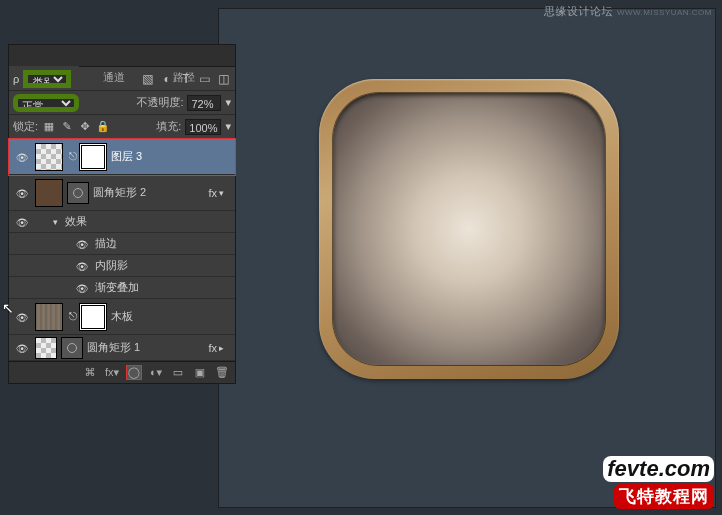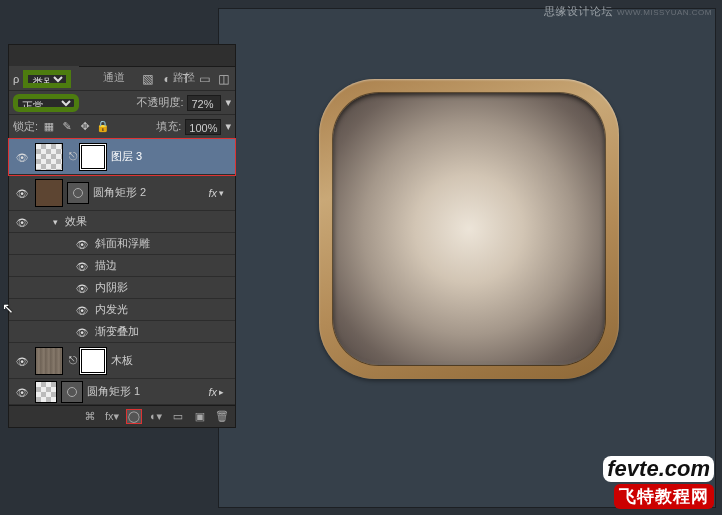--- a/index.html
+++ b/index.html
@@ -45,21 +45,21 @@
   .thumb { width: 28px; height: 28px; border: 1px solid #000; margin-right: 4px; }
   .thumb.checker { background: repeating-conic-gradient(#bbb 0 25%, #eee 0 50%) 0 0/10px 10px; }
   .thumb.brown { background: #5d4532; }
   .thumb.wood  { background: repeating-linear-gradient(90deg,#726659,#877a6c 3px,#6a5e52 5px); }
   .thumb.mask  { background: #fff; border: 3px double #000; }
   .thumb.path  { background: #555; position: relative; }
   .thumb.path::after { content:""; position:absolute; inset:5px; border:1px solid #aaa; border-radius:5px; }
   .thumb.small { width: 22px; height: 22px; }
   .lname { flex: 1; white-space: nowrap; overflow: hidden; }
   .twist { width: 12px; color: #ccc; font-size: 9px; }
-  .fxlabel { color: #ccc; font-style: italic; margin-right: 2px; font-size: 11px; }
+  .fxlabel { color: #ccc; margin-right: 2px; font-size: 11px; }
   .twist-right { width: 12px; color: #ccc; font-size: 9px; }
 
   .hl-red { outline: 1px solid #d33; }
 
   .panel-footer { display: flex; align-items: center; justify-content: flex-end; height: 22px; gap: 8px; background: #333; border-top: 1px solid #1a1a1a; padding: 0 6px; color: #aaa; font-size: 11px; }
   .panel-footer span { width: 14px; text-align: center; }
   .panel-footer .hl { background: #555; outline: 1px solid #d33; }
 
   .cursor { position: absolute; left: 2px; top: 300px; font-size: 14px; color: #fff; text-shadow: 0 0 2px #000; }
 
@@ -156,45 +156,29 @@
       <div class="indent d1"></div>
       <span class="twist">▾</span>
       <div class="lname">效果</div>
     </div>
     <div class="layer sub">
       <div class="eye"></div>
         <div class="indent d2"></div>
       <div class="eye">
           <span class="eye-icon"></span>
         </div>
-      <div class="lname">斜面和浮雕</div>
+      <div class="lname">描边</div>
     </div>
     <div class="layer sub">
       <div class="eye"></div>
         <div class="indent d2"></div>
       <div class="eye">
           <span class="eye-icon"></span>
         </div>
-      <div class="lname">描边</div>
-    </div>
-    <div class="layer sub">
-      <div class="eye"></div>
-        <div class="indent d2"></div>
-      <div class="eye">
-          <span class="eye-icon"></span>
-        </div>
       <div class="lname">内阴影</div>
-    </div>
-    <div class="layer sub">
-      <div class="eye"></div>
-        <div class="indent d2"></div>
-      <div class="eye">
-          <span class="eye-icon"></span>
-        </div>
-      <div class="lname">内发光</div>
     </div>
     <div class="layer sub">
       <div class="eye"></div>
         <div class="indent d2"></div>
       <div class="eye">
           <span class="eye-icon"></span>
         </div>
       <div class="lname">渐变叠加</div>
     </div>
 

